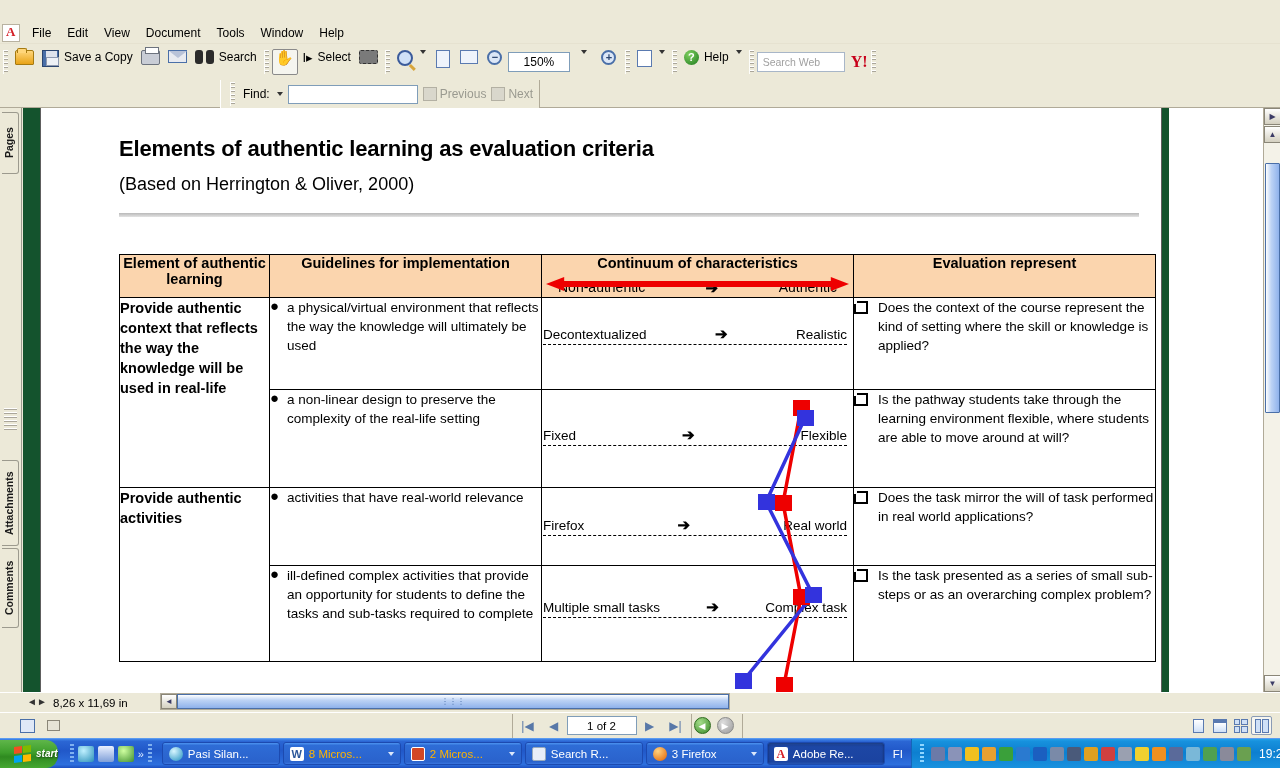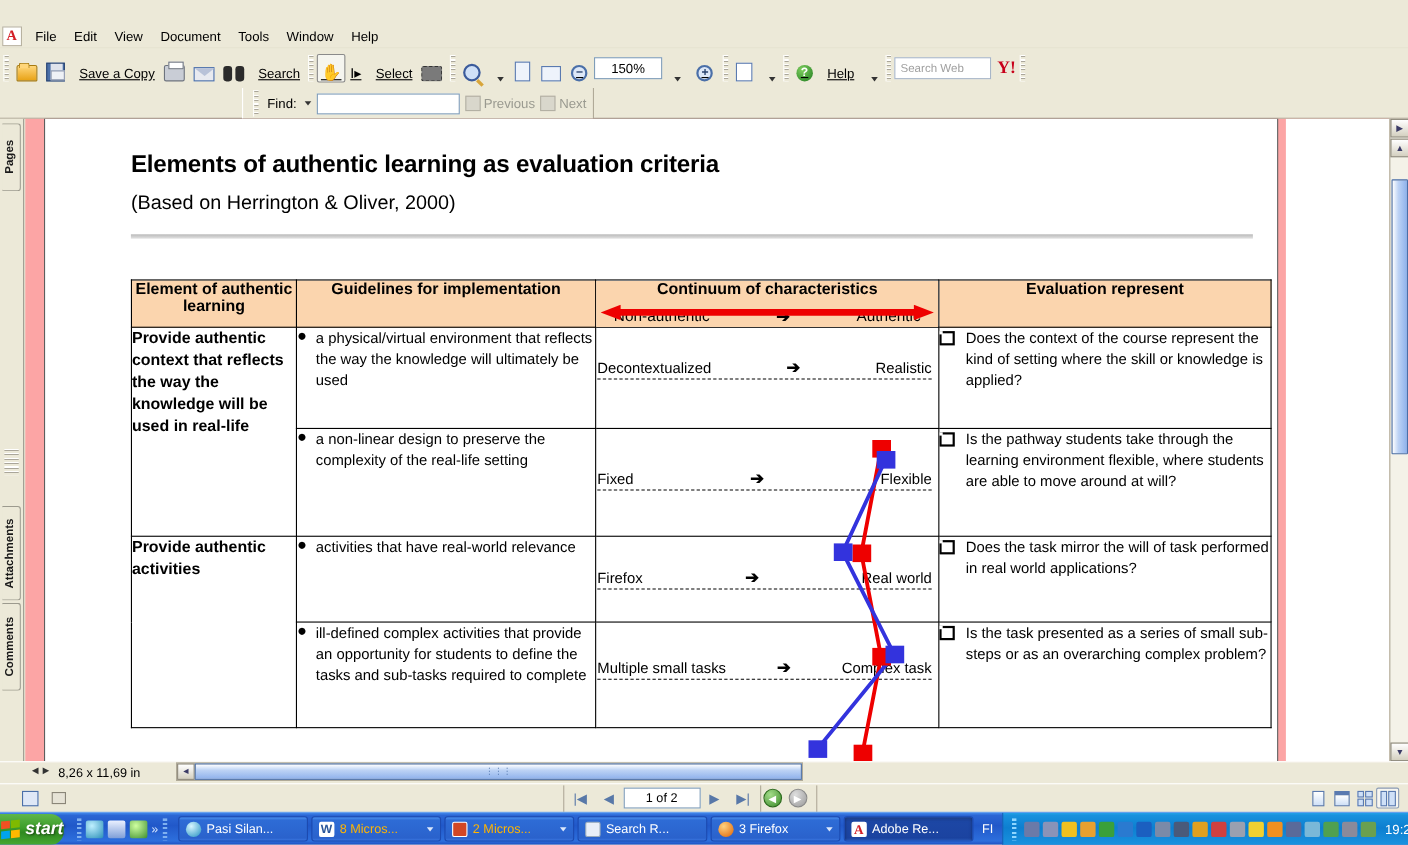--- a/index.html
+++ b/index.html
@@ -72,23 +72,23 @@
   .toolbar {
     position: absolute; top: 44px; left: 0; width: 1280px; height: 36px;
     background: #ece9d8; display: flex; align-items: center;
   }
   .tgrip {
     width: 5px; height: 24px; margin: 0 3px;
     background: repeating-linear-gradient(to bottom, #fff 0 1px, #aaa69a 1px 2px, transparent 2px 4px);
     border-left: 1px solid #fdfdfa;
   }
   .tbtn {
-    height: 26px; min-width: 26px; display: flex; align-items: flex-end; justify-content: center;
-    padding: 0 3px; font-size: 12px; color: #000; gap: 13px; border: 1px solid transparent;
-    border-radius: 2px; cursor: default; white-space: nowrap; text-decoration: underline;
+    height: 26px; min-width: 26px; display: flex; align-items: flex-start; justify-content: center;
+    padding: 0 3px; font-size: 12px; color: #000; gap: 5px; border: 1px solid transparent;
+    border-radius: 2px; cursor: default; white-space: nowrap;
   }
   .tbtn.pressed { border: 1px solid #8a8a8a; background: #f5f5ef; }
   .caret { width: 0; height: 0; border-left: 3.5px solid transparent; border-right: 3.5px solid transparent; border-top: 4px solid #333; margin-left: 2px; }
   .sepv { width: 1px; height: 24px; background: #b0aa98; margin: 0 2px; }
 
   .icn { display: inline-block; position: relative; }
   .icn-folder { width: 19px; height: 15px; background: linear-gradient(to bottom,#ffd67a,#e8a317); border: 1px solid #a67a10; border-radius: 2px 2px 1px 1px; }
   .icn-folder::before { content:""; position:absolute; left:1px; top:-3px; width:8px; height:4px; background:#ffd67a; border:1px solid #a67a10; border-bottom:none; border-radius:2px 2px 0 0;}
   .icn-save { width:17px; height:17px; background:#4a6fa8; border:1px solid #2b4570; position:relative;}
   .icn-save::before { content:""; position:absolute; left:3px; top:0; width:11px; height:6px; background:#dfe3ec; }
@@ -161,21 +161,21 @@
   }
   .vtab.pages { top:4px; height:62px; }
   .vtab.attach { top:352px; height:86px; }
   .vtab.comments { top:440px; height:80px; }
   .lsplit { position:absolute; left:4px; top:300px; width:13px; height:24px;
     background: repeating-linear-gradient(to bottom,#fff 0 1px,#aaa69a 1px 2px,transparent 2px 4px);}
 
   
   .docarea {
     position:absolute; left:23px; top:108px; width:1240px; height:584px;
-    background:#fca5a5; overflow:hidden;
+    background:#14532d; overflow:hidden;
   }
   .page {
     position:absolute; left:18px; top:0; width:1120px; height:584px;
     background:#fff; box-shadow:0 0 0 1px #5e5e5e;
   }
   .docwhite-right { position:absolute; left:1146px; top:0; width:94px; height:584px; background:#fff; }
 
   
   .vscroll {
     position:absolute; right:0; top:108px; width:17px; height:584px;
@@ -272,22 +272,22 @@
   
   .taskbar {
     position:absolute; left:0; top:738px; width:1280px; height:30px;
     background:linear-gradient(to bottom,#4187ea 0%,#2b66d4 8%,#2158c9 40%,#2d6fdd 88%,#1c4ec0 100%);
     display:flex; align-items:center;
     border-top:1px solid #5b9bf0;
   }
   .startbtn {
     width:98px;height:28px;margin-right:6px;
     background:linear-gradient(to bottom,#5fb64a 0%,#3d9e2b 45%,#2f8a20 60%,#46a832 100%);
-    border-radius:0 12px 12px 0; display:flex; align-items:center; gap:5px; padding-left:1px;
-    color:#fff; font-style:italic; font-weight:bold; font-size:16px;
+    border-radius:0 12px 12px 0; display:flex; align-items:center; gap:5px; padding-left:14px;
+    color:#fff; font-style:italic; font-weight:bold; font-size:10px;
     text-shadow:1px 1px 2px rgba(0,0,0,0.5);
   }
   .winflag { width:17px;height:16px;display:grid;grid-template:1fr 1fr/1fr 1fr;gap:1.5px;transform:skewY(-6deg);}
   .winflag i:nth-child(1){background:#f25022;} .winflag i:nth-child(2){background:#7fba00;}
   .winflag i:nth-child(3){background:#00a4ef;} .winflag i:nth-child(4){background:#ffb900;}
   .qlaunch { display:flex; align-items:center; gap:4px; padding:0 6px; height:28px; }
   .qgrip { width:4px;height:20px; background:repeating-linear-gradient(to bottom,#7fb0f0 0 2px,transparent 2px 4px); }
   .qico { width:16px;height:16px;border-radius:2px; }
   .tasks { display:flex; align-items:center; gap:3px; margin-left:4px; }
   .task {

